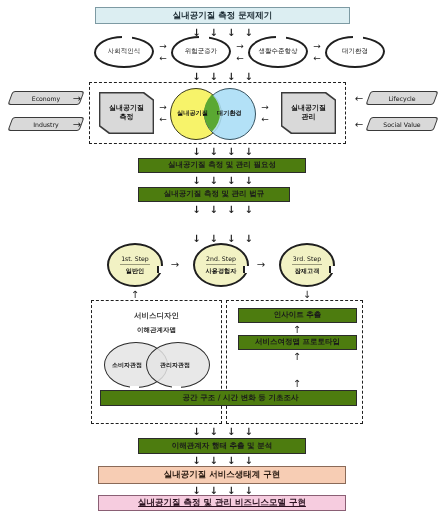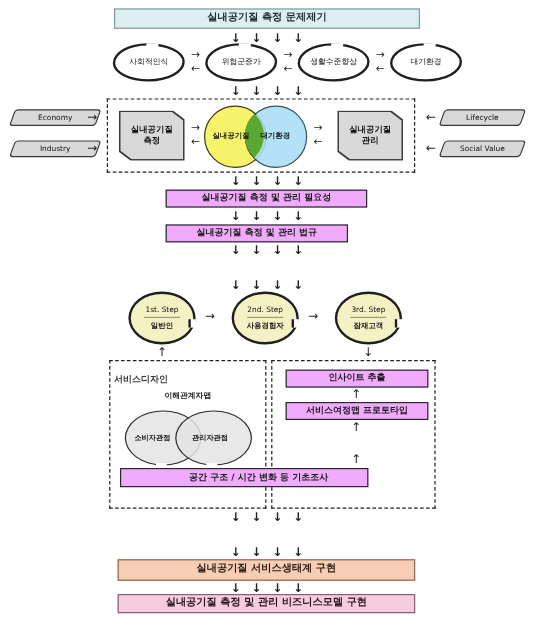--- a/index.html
+++ b/index.html
@@ -22,21 +22,21 @@
   }
 
   
   .titlebar{
     background:#dceef2;border:1px solid #7d9aa3;
     font-size:8.5px;font-weight:bold;color:#1b2b33;
   }
 
   
   .pbox{
-    background:#f0abfc;border:1.4px solid #2b2b2b;
+    background:#4d7c0f;border:1.4px solid #2b2b2b;
     font-size:7.5px;font-weight:bold;color:#1a1a1a;
   }
   .pbox.thin{border-width:1.2px;}
 
   
   .peach{background:#f7cdb4;border:1.3px solid #8a6a58;font-size:8.5px;font-weight:bold;color:#2a1b12;}
   .pink{background:#f6ccdf;border:1.3px solid #8a5f74;font-size:8.5px;font-weight:bold;color:#2a1220;}
 
   
   .hcircle{
@@ -116,21 +116,21 @@
 
   
   .dashed{border:1.6px dashed #1f1f1f;background:transparent;}
 
   
   .arrowrow{display:flex;align-items:center;justify-content:center;gap:9px;font-size:10px;color:#1f1f1f;line-height:1;}
   .arrowrow span{font-weight:bold;}
   .ar{font-size:10px;color:#1f1f1f;line-height:1;display:flex;align-items:center;justify-content:center;}
   .pairarrow{display:flex;flex-direction:column;align-items:center;justify-content:center;gap:3px;font-size:9px;color:#1f1f1f;line-height:1;}
 
-  .sd-title{font-size:7.5px;font-weight:bold;color:#3a3a3a;text-align:left;}
+  .sd-title{font-size:7.5px;font-weight:bold;color:#3a3a3a;text-align:center;}
   .sd-sub{font-size:6.5px;font-weight:bold;color:#222;text-align:center;}
 </style>
 </head>
 <body>
 
 <div id="stage">
 
   <div class="abs titlebar t" style="left:95px;top:7px;width:255px;height:17px;">실내공기질 측정 문제제기</div>
 
   <div class="abs arrowrow" style="left:170px;top:27px;width:105px;height:11px;">
@@ -329,39 +329,40 @@
 
   <div class="abs pbox thin t" style="left:238px;top:335px;width:119px;height:15px;">서비스여정맵 프로토타입</div>
   <div class="abs ar" style="left:290px;top:351px;width:14px;height:11px;">
     <span>↑</span>
   </div>
 
   <div class="abs ar" style="left:290px;top:378px;width:14px;height:11px;">
     <span>↑</span>
   </div>
 
-  <div class="abs pbox t" style="left:100px;top:390px;width:207px;height:16px;padding-left:24px;">공간 구조 / 시간 변화 등 기초조사</div>
+  <div class="abs pbox t" style="left:100px;top:390px;width:257px;height:16px;padding-left:24px;">공간 구조 / 시간 변화 등 기초조사</div>
 
   <div class="abs arrowrow" style="left:170px;top:426px;width:105px;height:11px;">
     <span>↓</span>
     <span>↓</span>
     <span>↓</span>
     <span>↓</span>
   </div>
 
+  <div class="abs pbox t" style="left:138px;top:438px;width:168px;height:16px;">이해관계자 행태 추출 및 분석</div>
   <div class="abs arrowrow" style="left:170px;top:455px;width:105px;height:11px;">
     <span>↓</span>
     <span>↓</span>
     <span>↓</span>
     <span>↓</span>
   </div>
 
   <div class="abs peach t" style="left:98px;top:466px;width:248px;height:18px;">실내공기질 서비스생태계 구현</div>
   <div class="abs arrowrow" style="left:170px;top:485px;width:105px;height:11px;">
     <span>↓</span>
     <span>↓</span>
     <span>↓</span>
     <span>↓</span>
   </div>
 
-  <div class="abs pink t" style="left:98px;top:495px;width:248px;height:16px;">실내공기질 측정 및 관리 비즈니스모델 구현</div>
+  <div class="abs pink t" style="left:98px;top:495px;width:248px;height:16px;text-decoration:underline;">실내공기질 측정 및 관리 비즈니스모델 구현</div>
 
 </div>
 
 </body></html>

